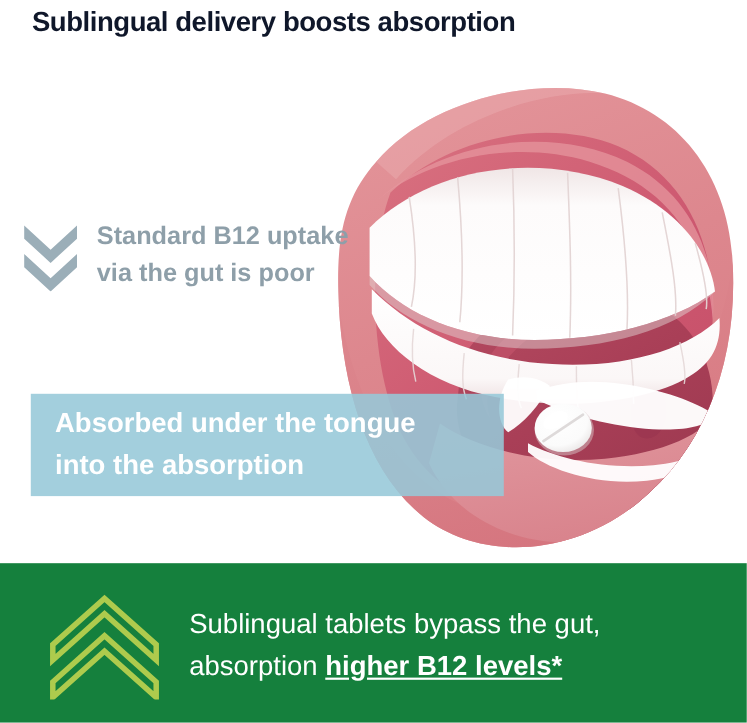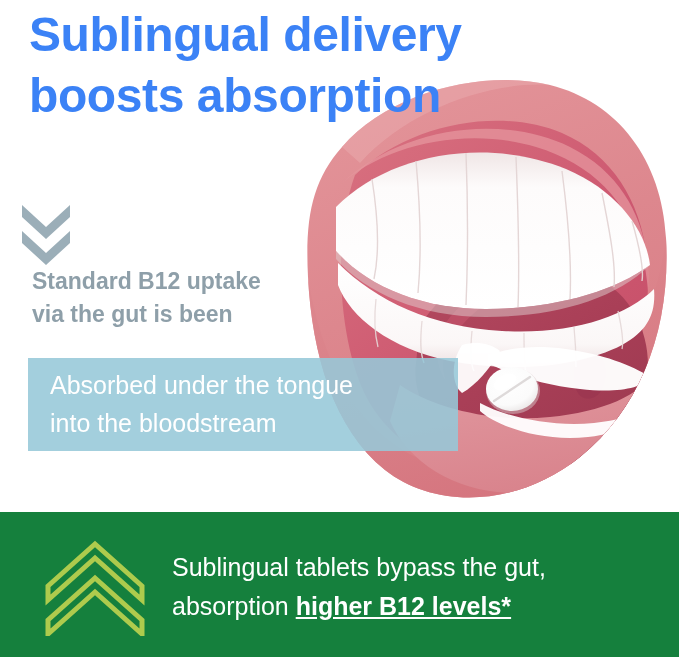--- a/index.html
+++ b/index.html
@@ -27,35 +27,34 @@
     height: 455px;
     pointer-events: none;
   }
 
   
   .title {
     position: absolute;
     left: 29px;
     top: 4px;
     width: 570px;
-    font-size: 48px;
+    font-size: 25px;
     font-weight: bold;
     line-height: 1.28;
-    color: #3b82f6;
+    color: #0f172a;
     letter-spacing: -0.4px;
   }
 
   
   .gray-callout {
     position: absolute;
     left: 18px;
     top: 196px;
     display: flex;
-    align-items: flex-start;
-    flex-direction: column;
+    align-items: center;
   }
   .gray-chevrons {
     width: 56px;
     height: 66px;
     flex: 0 0 auto;
     margin-top: 3px;
   }
   .gray-text {
     margin-left: 14px;
     font-size: 23px;
@@ -74,21 +73,21 @@
     height: 93px;
     background: rgba(150, 200, 216, 0.88);
     display: flex;
     flex-direction: column;
     justify-content: center;
     box-sizing: border-box;
     padding-left: 22px;
   }
   .blue-banner .line {
     font-size: 25px;
-    font-weight: normal;
+    font-weight: bold;
     color: #ffffff;
     line-height: 1.5;
     white-space: nowrap;
   }
 
   
   .teal-section {
     position: absolute;
     left: 0;
     top: 512px;
@@ -299,27 +298,27 @@
 
   <div class="title">Sublingual delivery boosts absorption</div>
 
   <div class="gray-callout">
     <svg class="gray-chevrons" viewBox="0 0 56 66">
       <path d="M 4 6 L 28 28 L 52 6 L 52 18 L 28 40 L 4 18 Z" fill="#9baeb8"></path>
       <path d="M 4 32 L 28 54 L 52 32 L 52 44 L 28 66 L 4 44 Z" fill="#9baeb8"></path>
     </svg>
     <div class="gray-text">
       <div>Standard B12 uptake</div>
-      <div>via the gut is been</div>
+      <div>via the gut is poor</div>
     </div>
   </div>
 
   <div class="blue-banner">
     <div class="line">Absorbed under the tongue</div>
-    <div class="line">into the bloodstream</div>
+    <div class="line">into the absorption</div>
   </div>
 
   <div class="teal-section">
     <div class="teal-inner">
       <svg class="green-chevrons" viewBox="0 0 106 98">
         <path d="M 6 48 L 53 6 L 100 48 L 100 62 L 53 20 L 6 62 Z" fill="none" stroke="#aecb4d" stroke-width="5" stroke-linejoin="miter"></path>
         <path d="M 6 82 L 53 40 L 100 82 L 100 96 L 53 54 L 6 96 Z" fill="none" stroke="#aecb4d" stroke-width="5" stroke-linejoin="miter"></path>
       </svg>
       <div class="teal-text">
         <div>Sublingual tablets bypass the gut,</div>

